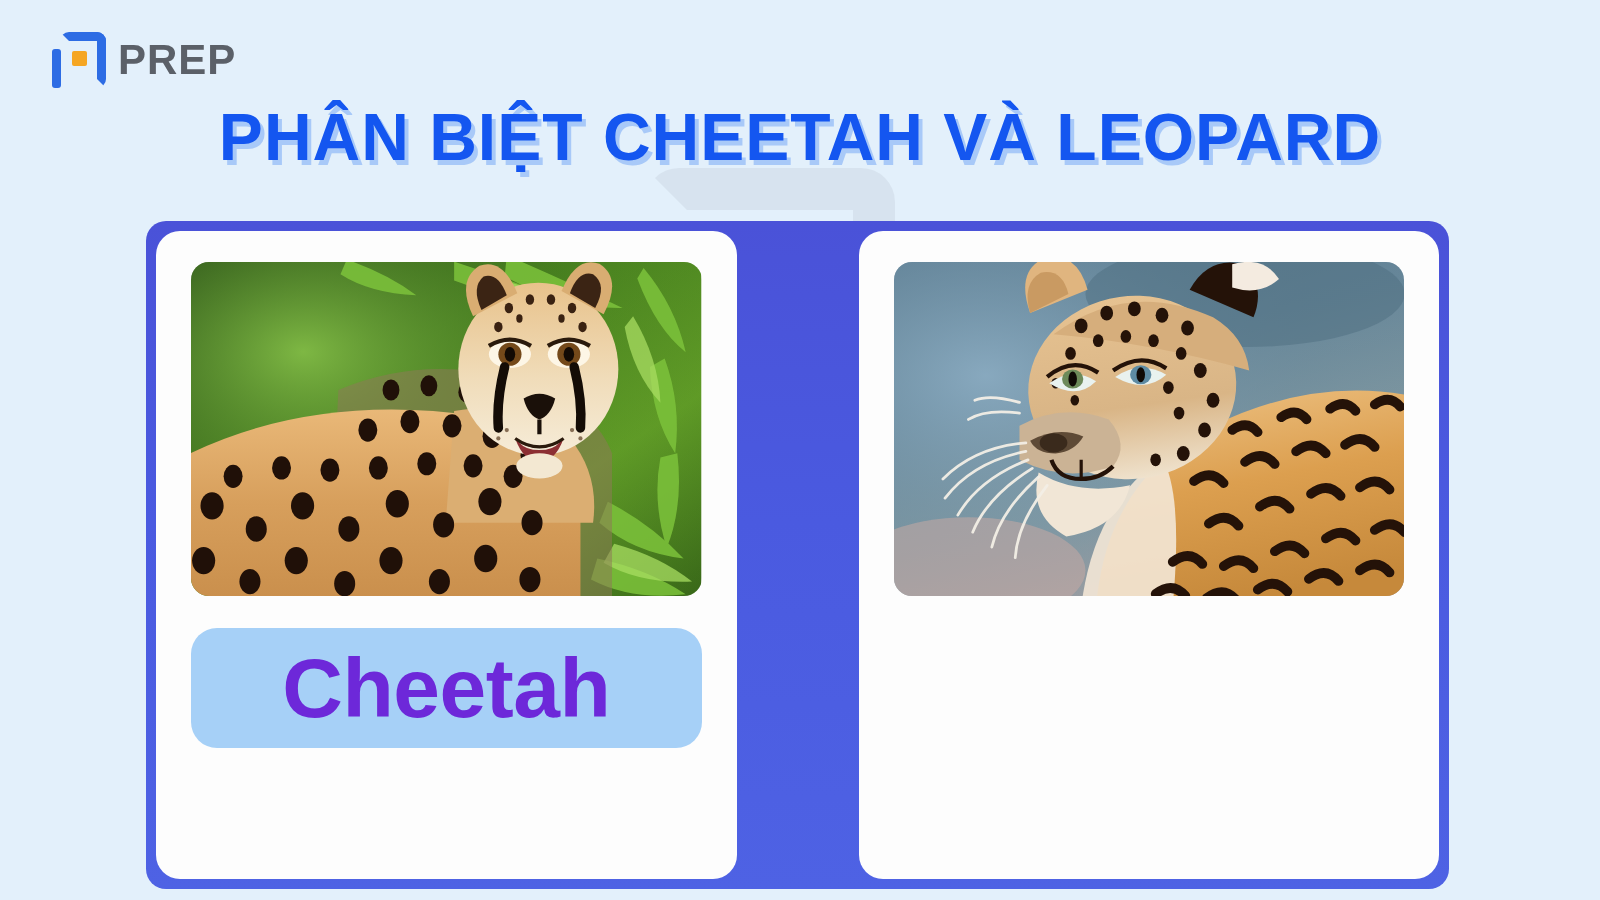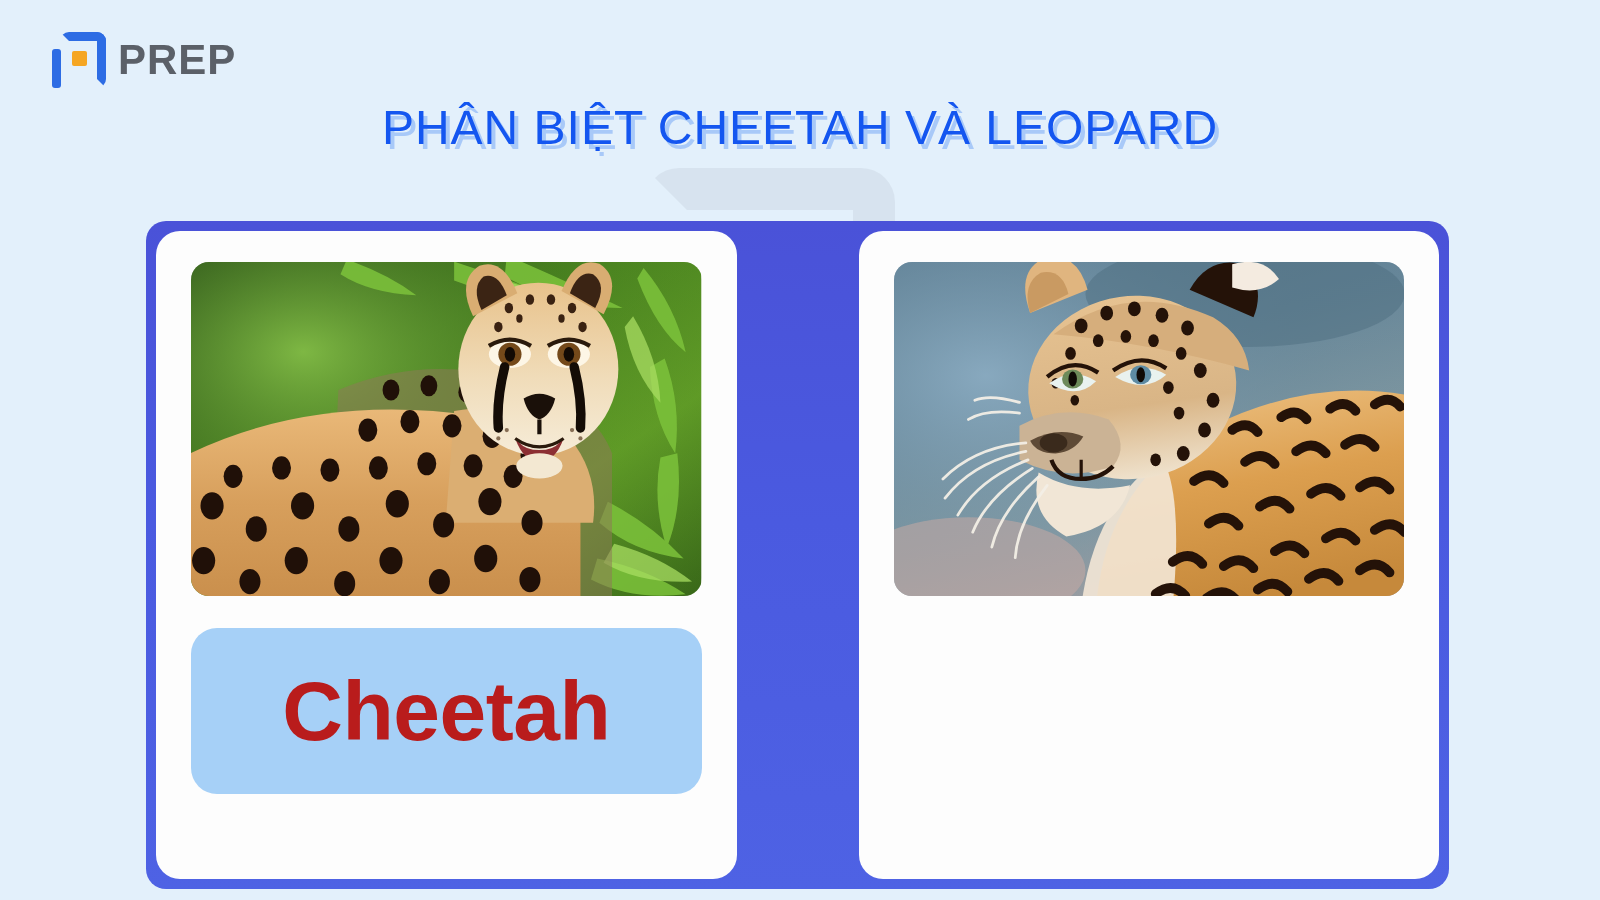--- a/index.html
+++ b/index.html
@@ -113,22 +113,22 @@
     line-height: 1;
   }
 
   
   #headline {
     position: absolute;
     left: 0;
     top: 104px;
     width: 1600px;
     text-align: center;
-    font-size: 48px;
-    font-weight: 400;
+    font-size: 66px;
+    font-weight: 700;
     letter-spacing: 1px;
     color: #1456f0;
     line-height: 1;
     z-index: 6;
     text-shadow: 4px 5px 0 rgba(120, 170, 245, 0.55);
     white-space: nowrap;
   }
 
   
   #panel {
@@ -163,27 +163,27 @@
     border-radius: 18px;
     overflow: hidden;
     position: relative;
     flex: none;
   }
   .card-photo svg { display: block; width: 100%; height: 100%; }
 
   .card-label {
     margin-top: 32px;
     width: 100%;
-    height: 166px;
+    height: 120px;
     background: #a6d0f7;
     border-radius: 26px;
     display: flex;
     align-items: center;
     justify-content: center;
-    color: #b91c1c;
+    color: #6d28d9;
     font-size: 84px;
     font-weight: 700;
     letter-spacing: -0.5px;
     line-height: 1;
     position: relative;
     z-index: 2;
   }
 </style>
 </head>
 <body>

